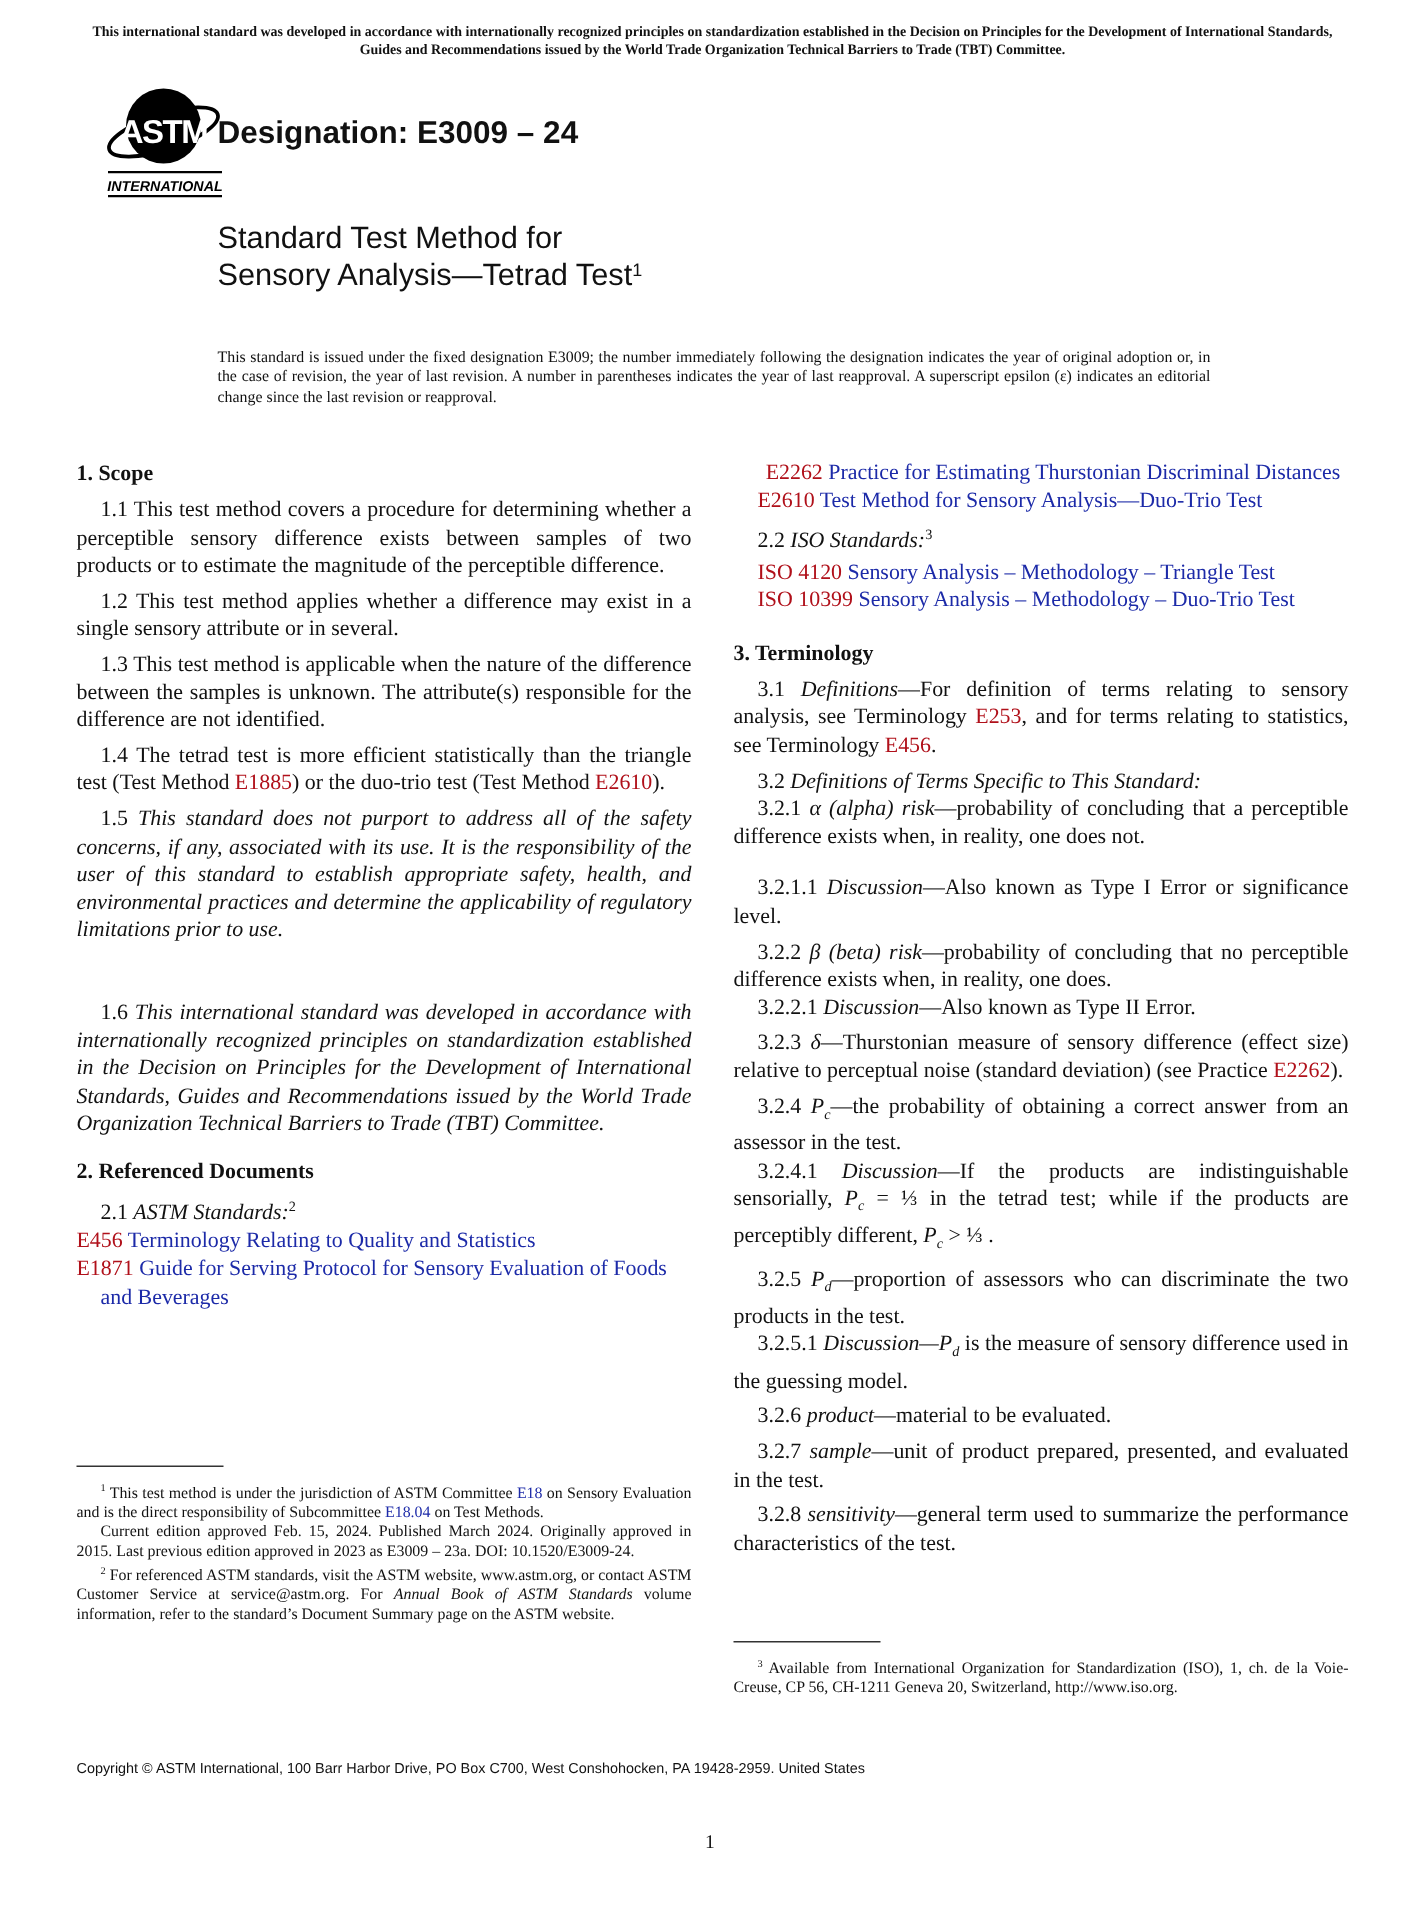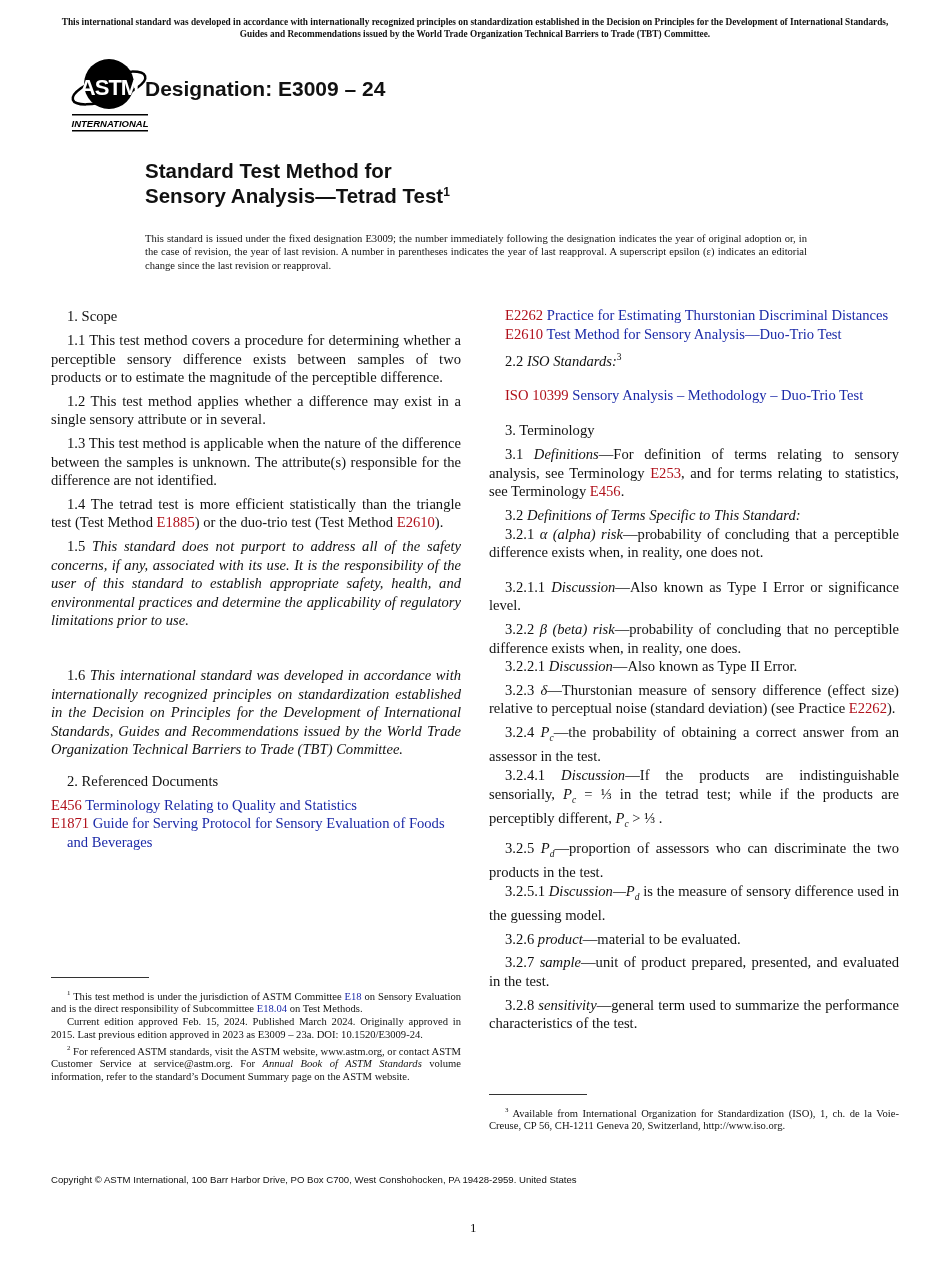--- a/index.html
+++ b/index.html
@@ -1,27 +1,27 @@
 <!DOCTYPE html>
 <html><head>
 <meta charset="utf-8">
 <style>
   html, body { margin: 0; padding: 0; background: #ffffff; }
   body { width: 950px; height: 1272px; position: relative; overflow: hidden; color: #111; font-family: "Liberation Serif", serif; }
   .abs { position: absolute; }
   .topnote { left: 40px; top: 16px; width: 870px; text-align: center; font-size: 9.6px; font-weight: bold; line-height: 12px; font-family: "Liberation Serif", serif; transform: scaleX(0.97); transform-origin: center top; }
   .logo { left: 69px; top: 55px; width: 82px; height: 78px; }
   .designation { left: 145px; top: 77px; font-family: "Liberation Sans", sans-serif; font-weight: bold; font-size: 21px; }
-  .title { left: 145px; top: 158px; font-family: "Liberation Sans", sans-serif; font-weight: bold; font-size: 20.5px; line-height: 25px; }
+  .title { left: 145px; top: 146px; font-family: "Liberation Sans", sans-serif; font-weight: normal; font-size: 20.5px; line-height: 25px; }
   .title sup { font-size: 12px; vertical-align: top; position: relative; top: -3px; }
   .issued { left: 145px; top: 232px; width: 662px; font-size: 10.6px; line-height: 13.3px; text-align: justify; }
   .col { font-size: 14.6px; line-height: 18.6px; text-align: justify; }
   .colL { left: 51px; width: 410px; }
   .colR { left: 489px; width: 410px; }
-  h2 { font-size: 14.6px; font-weight: normal; margin: 0 0 6px 16px; line-height: 18px; }
+  h2 { font-size: 14.6px; font-weight: bold; margin: 0 0 6px 0; line-height: 18px; }
   p { margin: 0; }
   .para { text-indent: 16px; margin-bottom: 5px; }
   .para.tight { margin-bottom: 1px; }
   .ref { padding-left: 16px; text-indent: -16px; text-align: left; margin: 0; }
   .refcode { color: #b0101a; }
   .reftitle { color: #1c2aa8; }
   .link { color: #b0101a; }
   .blue { color: #1c2aa8; }
   i { font-style: italic; }
   .fnrule { height: 1px; width: 98px; background: #333; }
@@ -60,35 +60,37 @@
 <div class="abs col colL" style="top:307px;">
   <h2>1. Scope</h2>
   <p class="para">1.1 This test method covers a procedure for determining whether a perceptible sensory difference exists between samples of two products or to estimate the magnitude of the perceptible difference.</p>
   <p class="para">1.2 This test method applies whether a difference may exist in a single sensory attribute or in several.</p>
   <p class="para">1.3 This test method is applicable when the nature of the difference between the samples is unknown. The attribute(s) responsible for the difference are not identified.</p>
   <p class="para"><span>1.4 The tetrad test is more efficient statistically than the triangle test (Test Method </span><span class="link">E1885</span><span>) or the duo-trio test (Test Method </span><span class="link">E2610</span><span>).</span></p>
   <p class="para tight"><span>1.5 </span><i>This standard does not purport to address all of the safety concerns, if any, associated with its use. It is the responsibility of the user of this standard to establish appropriate safety, health, and environmental practices and determine the applicability of regulatory limitations prior to use.</i></p>
   <p class="para" style="margin-bottom:13px;margin-top:36px;"><span>1.6 </span><i>This international standard was developed in accordance with internationally recognized principles on standardization established in the Decision on Principles for the Development of International Standards, Guides and Recommendations issued by the World Trade Organization Technical Barriers to Trade (TBT) Committee.</i></p>
 
   <h2>2. Referenced Documents</h2>
+  <p class="para tight" style="margin-bottom:0"><span>2.1 </span><i>ASTM Standards:</i><sup>2</sup></p>
   <p class="ref"><span class="refcode">E456</span> <span class="reftitle">Terminology Relating to Quality and Statistics</span></p>
   <p class="ref"><span class="refcode">E1871</span> <span class="reftitle">Guide for Serving Protocol for Sensory Evaluation of Foods and Beverages</span></p>
 </div>
 
 <div class="abs fnrule" style="left:51px; top:977px;"></div>
 <div class="abs fn" style="left:51px; top:987px; width:410px;">
   <p><sup>1</sup><span> This test method is under the jurisdiction of ASTM Committee </span><span class="blue">E18</span><span> on Sensory Evaluation and is the direct responsibility of Subcommittee </span><span class="blue">E18.04</span><span> on Test Methods.</span></p>
   <p>Current edition approved Feb. 15, 2024. Published March 2024. Originally approved in 2015. Last previous edition approved in 2023 as E3009 – 23a. DOI: 10.1520/E3009-24.</p>
   <p><sup>2</sup><span> For referenced ASTM standards, visit the ASTM website, www.astm.org, or contact ASTM Customer Service at service@astm.org. For </span><i>Annual Book of ASTM Standards</i><span> volume information, refer to the standard’s Document Summary page on the ASTM website.</span></p>
 </div>
 
 <div class="abs col colR" style="top:306px;">
-  <p class="ref" style="padding-left:32px; text-indent:-16px;"><span class="refcode">E2262</span> <span class="reftitle">Practice for Estimating Thurstonian Discriminal Distances</span></p>
+  <p class="ref" style="padding-left:32px; text-indent:-16px;text-align:center;"><span class="refcode">E2262</span> <span class="reftitle">Practice for Estimating Thurstonian Discriminal Distances</span></p>
   <p class="ref" style="padding-left:32px; text-indent:-16px; margin-bottom:5px;"><span class="refcode">E2610</span> <span class="reftitle">Test Method for Sensory Analysis—Duo-Trio Test</span></p>
-  <p class="para tight" style="margin-bottom:15px"><span>2.2 </span><i>ISO Standards:</i><sup>3</sup></p>
+  <p class="para tight" style="margin-bottom:2px"><span>2.2 </span><i>ISO Standards:</i><sup>3</sup></p>
+  <p class="ref" style="padding-left:32px; text-indent:-16px;"><span class="refcode">ISO 4120</span> <span class="reftitle">Sensory Analysis – Methodology – Triangle Test</span></p>
   <p class="ref" style="padding-left:32px; text-indent:-16px; text-align:justify; margin-bottom:17px;"><span class="refcode">ISO 10399</span> <span class="reftitle">Sensory Analysis – Methodology – Duo-Trio Test</span></p>
 
   <h2>3. Terminology</h2>
   <p class="para"><span>3.1 </span><i>Definitions</i><span>—For definition of terms relating to sensory analysis, see Terminology </span><span class="link">E253</span><span>, and for terms relating to statistics, see Terminology </span><span class="link">E456</span><span>.</span></p>
   <p class="para tight" style="margin-bottom:0"><span>3.2 </span><i>Definitions of Terms Specific to This Standard:</i></p>
   <p class="para tight" style="margin-bottom:16px"><span>3.2.1 </span><i>α (alpha) risk</i><span>—probability of concluding that a perceptible difference exists when, in reality, one does not.</span></p>
   <p class="para"><span>3.2.1.1 </span><i>Discussion</i><span>—Also known as Type I Error or significance level.</span></p>
   <p class="para tight" style="margin-bottom:0"><span>3.2.2 </span><i>β (beta) risk</i><span>—probability of concluding that no perceptible difference exists when, in reality, one does.</span></p>
   <p class="para"><span>3.2.2.1 </span><i>Discussion</i><span>—Also known as Type II Error.</span></p>
   <p class="para"><span>3.2.3 </span><i>δ</i><span>—Thurstonian measure of sensory difference (effect size) relative to perceptual noise (standard deviation) (see Practice </span><span class="link">E2262</span><span>).</span></p>

